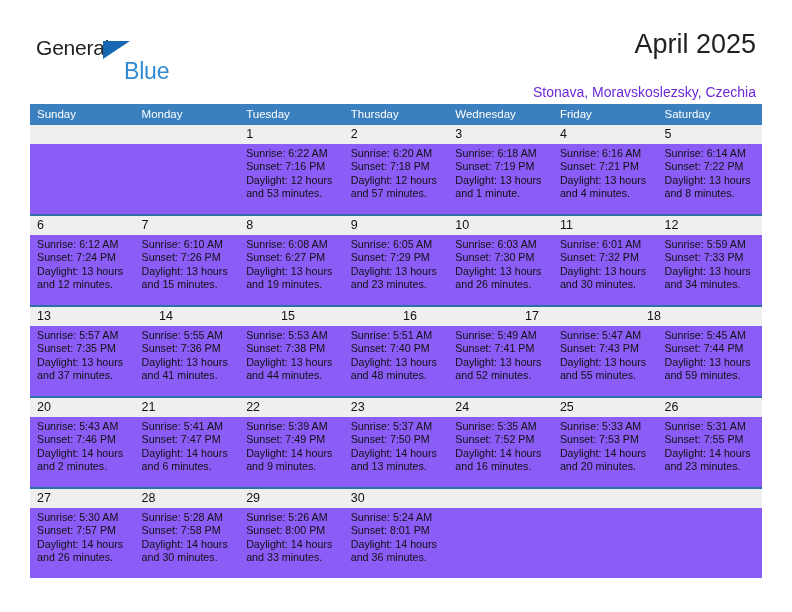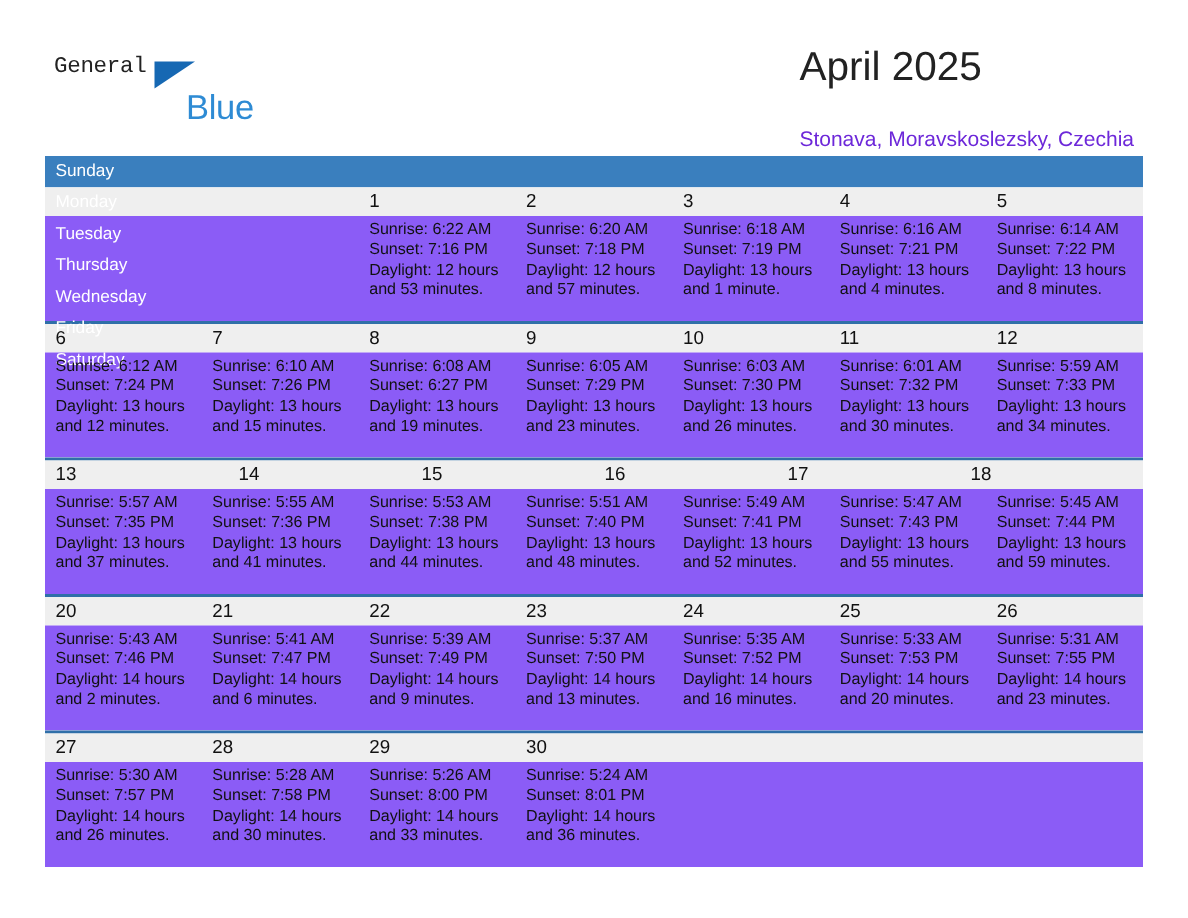--- a/index.html
+++ b/index.html
@@ -24,24 +24,24 @@
     position: absolute;
     left: 36px;
     top: 36px;
     width: 130px;
     height: 48px;
   }
   .logo-general {
     position: absolute;
     left: 0;
     top: 0;
-    font-size: 15px;
+    font-size: 21px;
     letter-spacing: -0.2px;
     color: #222222;
-    font-family: Liberation Mono, monospace;
+    font-family: Liberation Sans, sans-serif;
   }
   .logo-triangle {
     position: absolute;
     left: 67px;
     top: 5px;
     width: 0;
     height: 0;
     border-left: 27px solid #1668b3;
     border-bottom: 18px solid transparent;
   }
@@ -52,20 +52,21 @@
     font-size: 23px;
     color: #2e8bd4;
     letter-spacing: -0.2px;
     margin-left: 32px;
   }
 
   .title-block {
     position: absolute;
     right: 36px;
     top: 28px;
+    text-align: right;
   }
   .cal-title {
     font-size: 27px;
     color: #222222;
     line-height: 32px;
     white-space: nowrap;
   }
   .cal-subtitle {
     font-size: 14px;
     color: #6d28d9;
@@ -78,21 +79,20 @@
   .calendar {
     position: absolute;
     left: 30px;
     top: 104px;
     width: 732px;
   }
   .weekday-row {
     display: flex;
     background: #3a7fbe;
     height: 21px;
-    flex-direction: column;
   }
   .weekday {
     flex: 1 1 0;
     color: #ffffff;
     font-size: 11.5px;
     line-height: 21px;
     padding-left: 7px;
     box-sizing: border-box;
     white-space: nowrap;
   }

